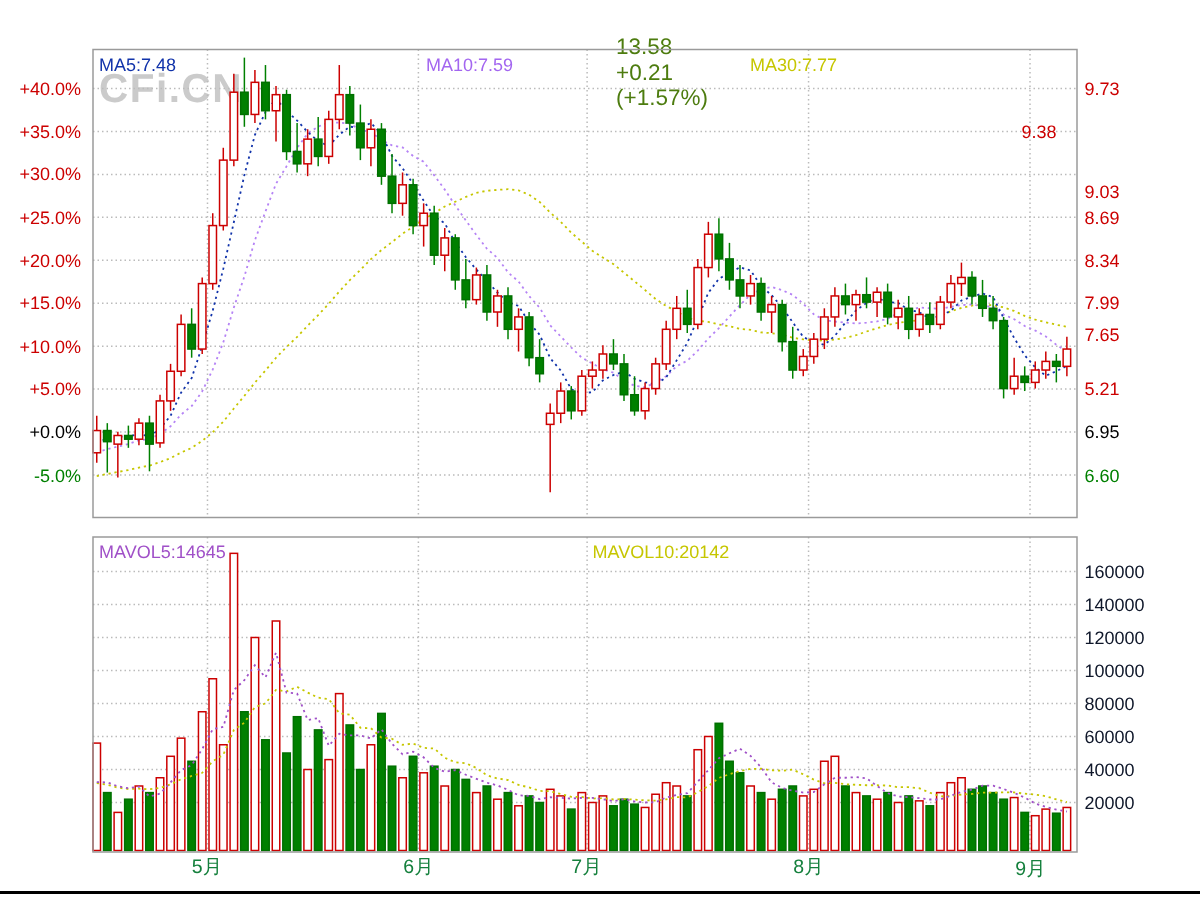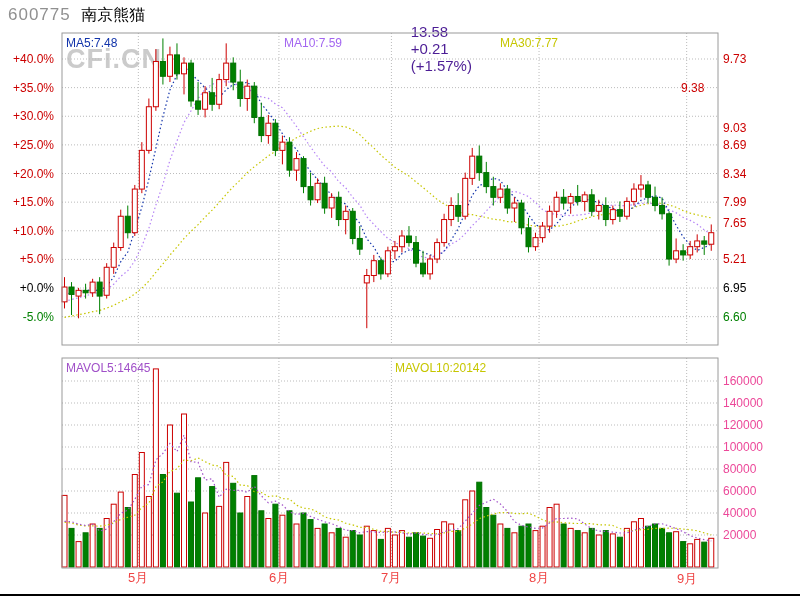--- a/index.html
+++ b/index.html
@@ -1,40 +1,36 @@
 <!DOCTYPE html>
 <html><head>
 <meta charset="utf-8">
 <style>
   html,body{margin:0;padding:0;background:#ffffff;}
   #stage{position:relative;width:800px;height:600px;background:#ffffff;overflow:hidden;
          font-family:"Liberation Sans","DejaVu Sans",sans-serif;}
   .abs{position:absolute;}
   .code{font-size:17px;color:#909090;letter-spacing:1px;}
   .name{font-size:16px;color:#000000;}
-  .quote{font-size:15px;color:#4c1d95;white-space:pre;}
+  .quote{font-size:15px;color:#4d7c0f;white-space:pre;}
   .quote span{margin-right:10px;}
   .malabel{font-size:12px;white-space:nowrap;}
   .watermark{font-size:27px;font-weight:bold;color:#cbcbcb;letter-spacing:1px;}
   .axlbl{font-size:12px;line-height:14px;white-space:nowrap;}
   .axleft{width:52px;text-align:right;}
-  .monthlbl{font-size:13px;color:#ef4444;width:44px;text-align:center;}
-  .c-pos{color:#cc0000;} .c-zero{color:#000000;} .c-neg{color:#008000;} .c-blk{color:#ec4899;}
+  .monthlbl{font-size:13px;color:#15803d;width:44px;text-align:center;}
+  .c-pos{color:#cc0000;} .c-zero{color:#000000;} .c-neg{color:#008000;} .c-blk{color:#0f172a;}
   #bottomline{left:0;top:594px;width:800px;height:2px;background:#000000;}
   svg{position:absolute;left:0;top:0;}
 </style>
 </head>
 <body>
 
 <div id="stage">
 
-  <div class="abs" style="left:8px;top:5px;">
-    <span class="code">600775</span>
-    <span class="name" style="margin-left:6px;">南京熊猫</span>
-  </div>
   <div class="abs quote" style="left:394px;top:6px;">
     <span>13.58</span>
     <span>+0.21</span>
     <span>(+1.57%)</span>
   </div>
 
   <div class="abs watermark" style="left:66px;top:44px;">CFi.CN</div>
 
   <svg id="chart-svg" width="800" height="600">
       <line x1="62" x2="718" y1="59" y2="59" stroke="#bbbbbb" stroke-width="1" stroke-dasharray="1,2"></line>

